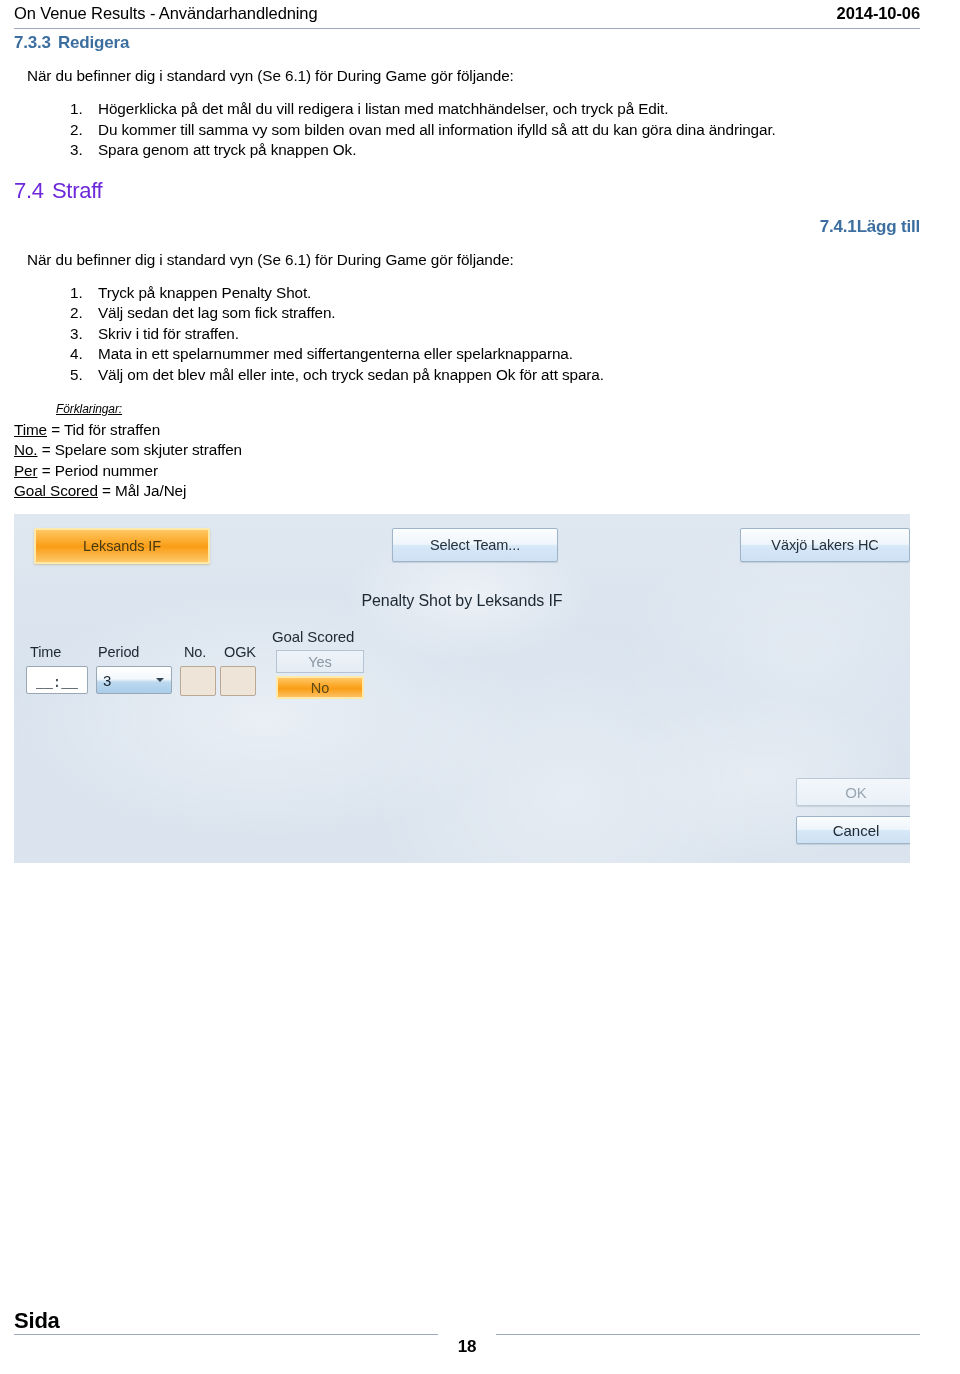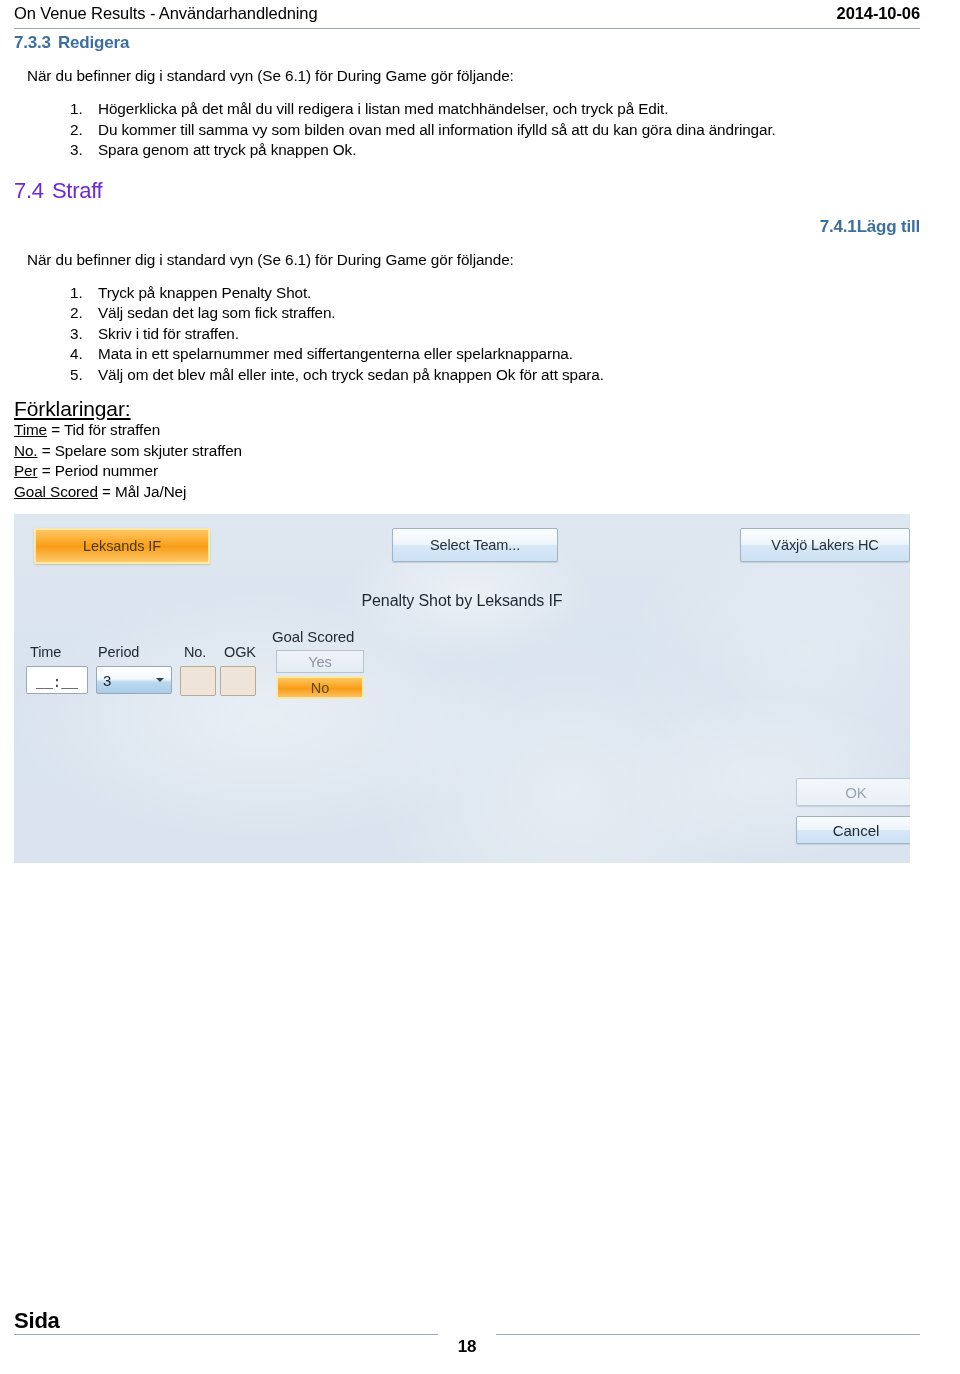--- a/index.html
+++ b/index.html
@@ -103,25 +103,27 @@
     content: counter(stepnum) ".";
     position: absolute;
     left: 44px;
     top: 0;
     width: 20px;
     text-align: left;
   }
 
   .legend-title {
     margin-top: 2px;
-    font-size: 21px;
+    font-size: 12px;
     line-height: 20.5px;
+    font-style: italic;
     text-decoration: underline;
     letter-spacing: -0.1px;
     display: inline-block;
+    margin-left: 42px;
   }
   .legend-line {
     font-size: 15.3px;
     line-height: 20.5px;
     letter-spacing: -0.1px;
   }
   .legend-line .term { text-decoration: underline; }
 
   
   .app-shot {

